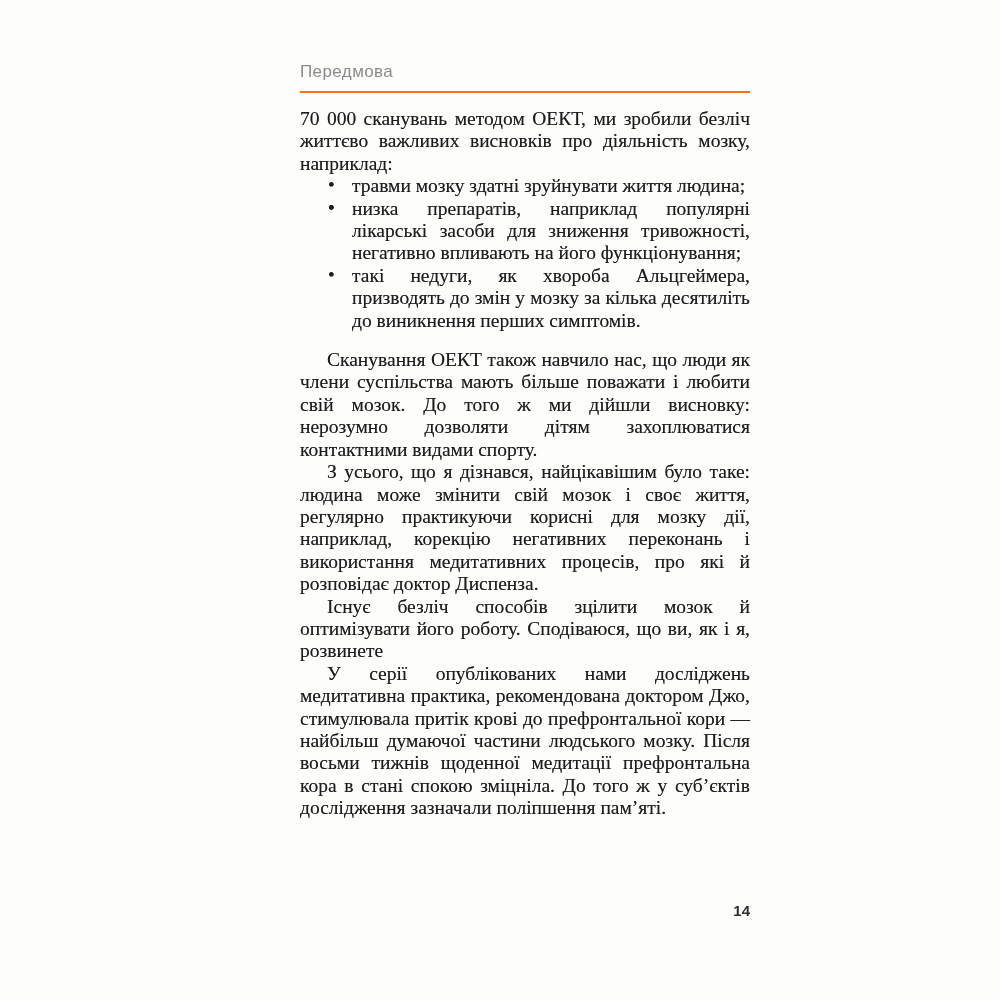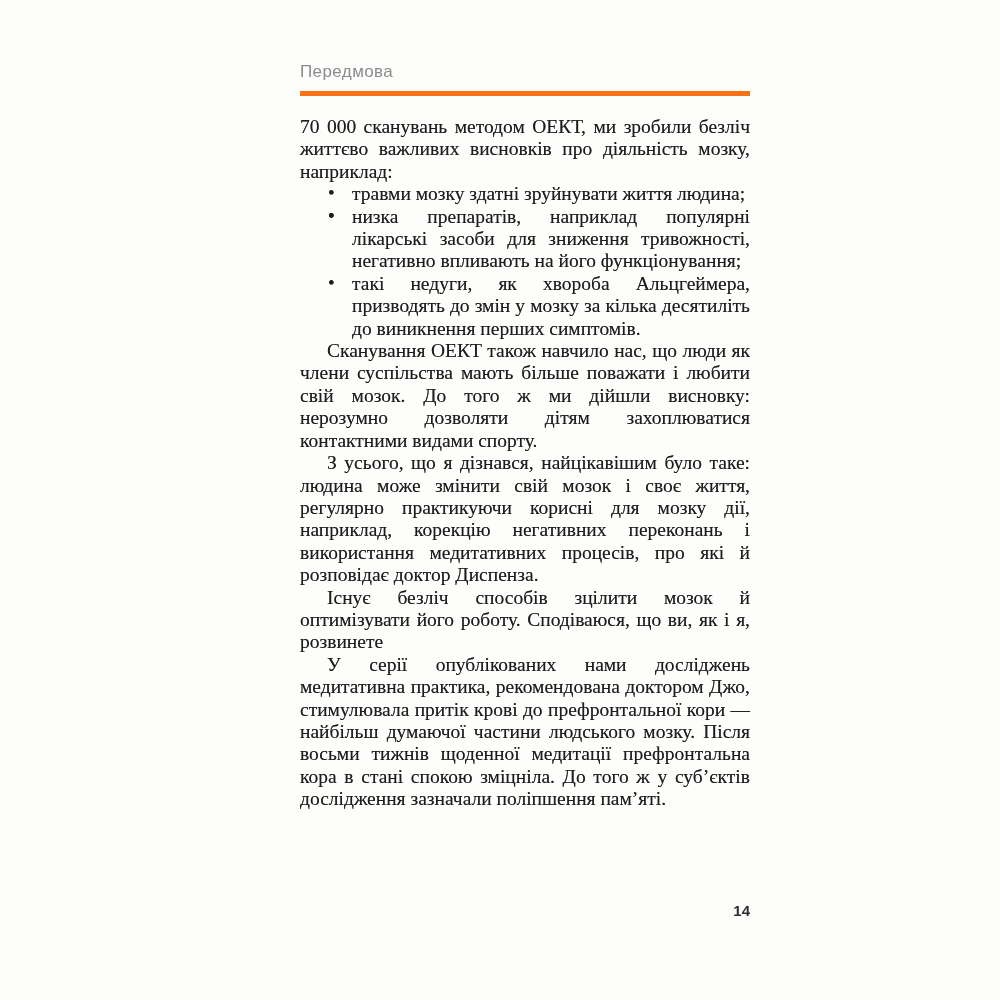--- a/index.html
+++ b/index.html
@@ -15,42 +15,42 @@
     overflow: hidden;
     font-family: "Liberation Serif", serif;
   }
   
   .running-head {
     position: absolute;
     left: 300px;
     top: 62px;
     width: 450px;
     padding-bottom: 9px;
-    border-bottom: 5px solid #f97316;
+    border-bottom: 2px solid #f97316;
     font-family: "Liberation Sans", sans-serif;
     font-size: 17px;
     letter-spacing: 0.4px;
     color: #8b8b8b;
   }
   
   .text-column {
     position: absolute;
     left: 300px;
-    top: 116px;
+    top: 108px;
     width: 450px;
     font-family: "Liberation Serif", serif;
     font-size: 19.5px;
     line-height: 22.4px;
     color: #1d1d1d;
     text-align: justify;
     text-shadow: 0 0 0.5px rgba(25,25,25,0.55);
   }
   .para { margin: 0; }
   .para.indent { text-indent: 27px; }
-  .para.gap { }
+  .para.gap { margin-top: 17px; }
   .para.continues { text-align-last: justify; }
   .bullet-list { margin: 0; }
   .bullet {
     position: relative;
     padding-left: 52px;
     text-align: justify;
   }
   .bullet .dot {
     position: absolute;
     left: 28px;

